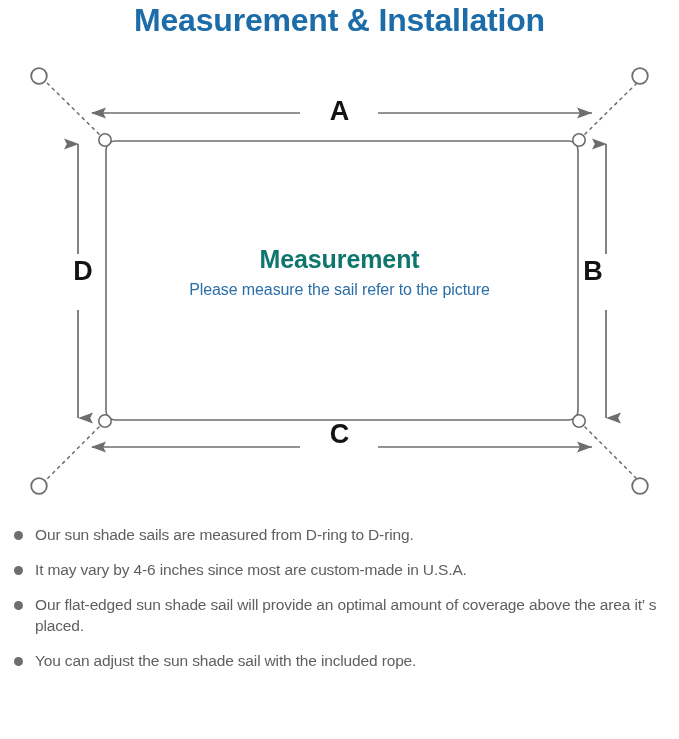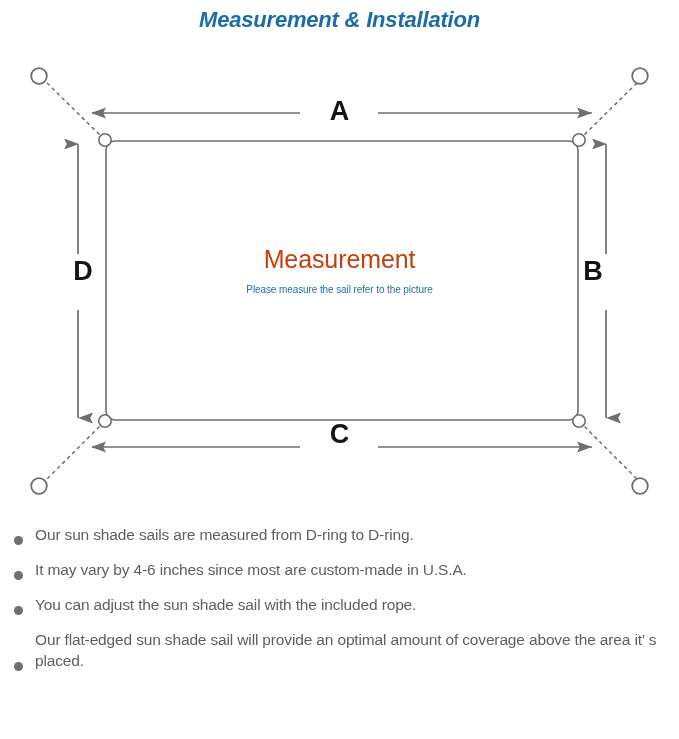--- a/index.html
+++ b/index.html
@@ -21,28 +21,27 @@
     background: #ffffff;
   }
 
   
   .title {
     position: absolute;
     left: 0;
     top: 0;
     width: 679px;
     text-align: center;
-    font-size: 22px;
+    font-size: 32px;
     font-weight: bold;
     color: #1b6ca8;
     letter-spacing: -0.2px;
     line-height: 36px;
     padding-top: 2px;
     white-space: nowrap;
-    font-style: italic;
   }
 
   
   .diagram {
     position: absolute;
     left: 0;
     top: 44px;
     width: 679px;
     height: 470px;
   }
@@ -54,27 +53,27 @@
   .center-label {
     position: absolute;
     left: 0;
     top: 200px;
     width: 679px;
     text-align: center;
     pointer-events: none;
   }
   .center-label .main {
     font-size: 25px;
-    font-weight: normal;
-    color: #c2410c;
+    font-weight: bold;
+    color: #0f766e;
     line-height: 30px;
     letter-spacing: -0.1px;
   }
   .center-label .sub {
-    font-size: 10px;
+    font-size: 16px;
     color: #2b6ea8;
     line-height: 22px;
     padding-top: 5px;
     letter-spacing: -0.1px;
   }
 
   
   .dim-letter {
     position: absolute;
     font-size: 27px;
@@ -90,21 +89,21 @@
 
   
   .notes {
     position: absolute;
     left: 0;
     top: 524px;
     width: 679px;
   }
   .note-row {
     display: flex;
-    align-items: flex-end;
+    align-items: flex-start;
     padding: 0 14px 0 14px;
     margin-bottom: 14px;
   }
   .note-bullet {
     flex: 0 0 auto;
     width: 9px;
     height: 9px;
     border-radius: 50%;
     background: #6e6e6e;
     margin-top: 7px;
@@ -203,21 +202,21 @@
     <div class="note-row">
       <span class="note-bullet"></span>
       <span class="note-text">Our sun shade sails are measured from D-ring to D-ring.</span>
     </div>
     <div class="note-row">
       <span class="note-bullet"></span>
       <span class="note-text">It may vary by 4-6 inches since most are custom-made in U.S.A.</span>
     </div>
     <div class="note-row">
       <span class="note-bullet"></span>
+      <span class="note-text">Our flat-edged sun shade sail will provide an optimal amount of coverage above the area it’ s placed.</span>
+    </div>
+    <div class="note-row">
+      <span class="note-bullet"></span>
       <span class="note-text">You can adjust the sun shade sail with the included rope.</span>
     </div>
-    <div class="note-row">
-      <span class="note-bullet"></span>
-      <span class="note-text">Our flat-edged sun shade sail will provide an optimal amount of coverage above the area it’ s placed.</span>
-    </div>
   </div>
 
 </div>
 
 </body></html>

